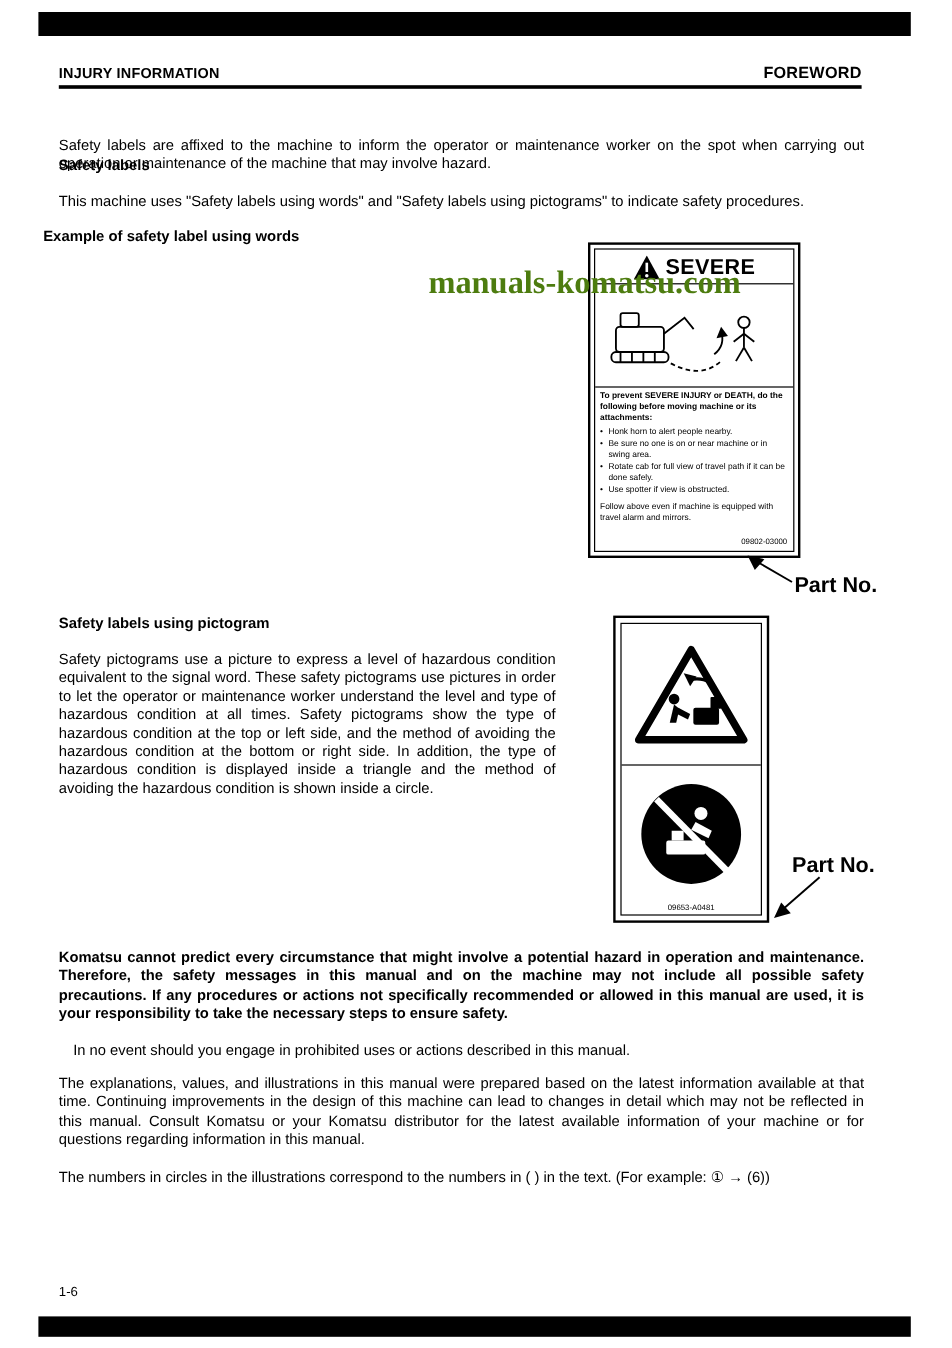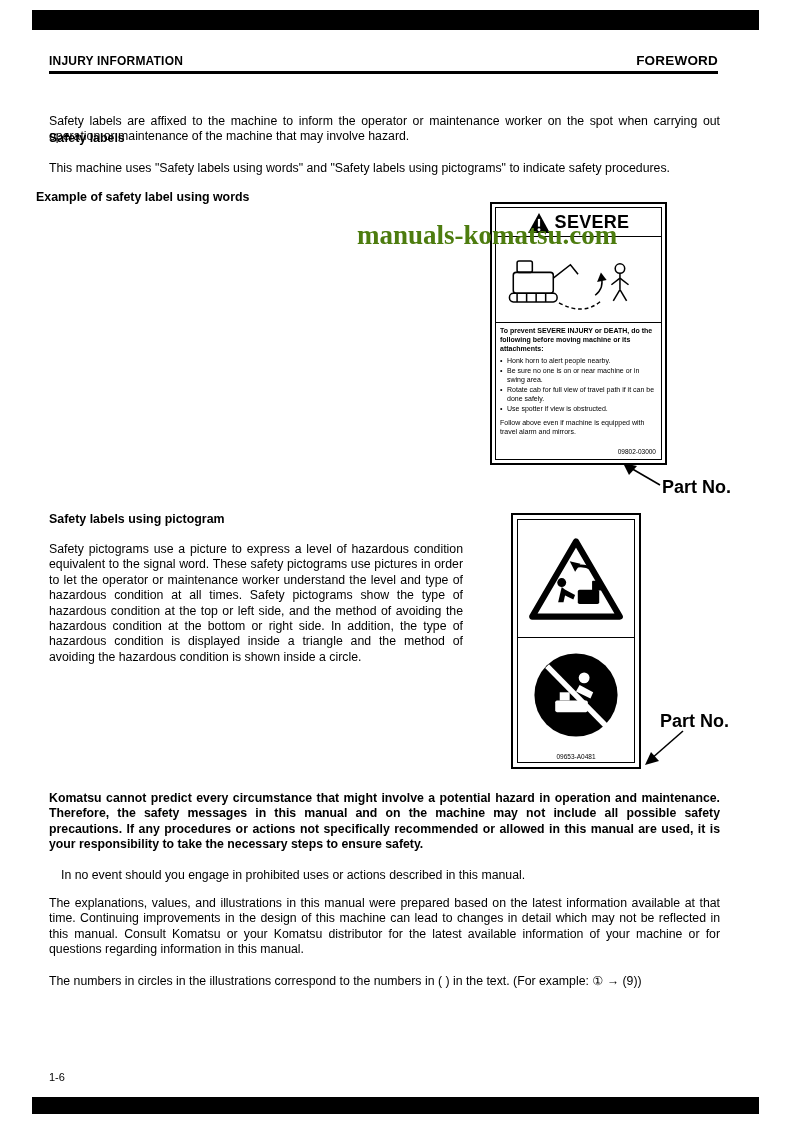--- a/index.html
+++ b/index.html
@@ -184,17 +184,17 @@
 
 <svg class="abs arrow-2" width="46" height="42" viewBox="0 0 46 42" aria-hidden="true">
   <line x1="42" y1="5" x2="10" y2="33" stroke="#000" stroke-width="1.6"></line>
   <polygon points="4,39 18,35 10,26" fill="#000"></polygon>
 </svg>
 <div class="abs part-no part-no-2">Part No.</div>
 
 <p class="abs body-text pos-c1">Komatsu cannot predict every circumstance that might involve a potential hazard in operation and maintenance. Therefore, the safety messages in this manual and on the machine may not include all possible safety precautions. If any procedures or actions not specifically recommended or allowed in this manual are used, it is your responsibility to take the necessary steps to ensure safety.</p>
 <p class="abs body-text single-line pos-c2">In no event should you engage in prohibited uses or actions described in this manual.</p>
 <p class="abs body-text pos-c3">The explanations, values, and illustrations in this manual were prepared based on the latest information available at that time. Continuing improvements in the design of this machine can lead to changes in detail which may not be reflected in this manual. Consult Komatsu or your Komatsu distributor for the latest available information of your machine or for questions regarding information in this manual.</p>
-<p class="abs body-text single-line pos-c4">The numbers in circles in the illustrations correspond to the numbers in ( ) in the text. (For example: ① → (9))</p>
+<p class="abs body-text single-line pos-c4">The numbers in circles in the illustrations correspond to the numbers in ( ) in the text. (For example: ① → (6))</p>
 
 <div class="abs page-num">1-6</div>
 
 <div class="abs bar bar-bottom"></div>
 
 </body></html>

